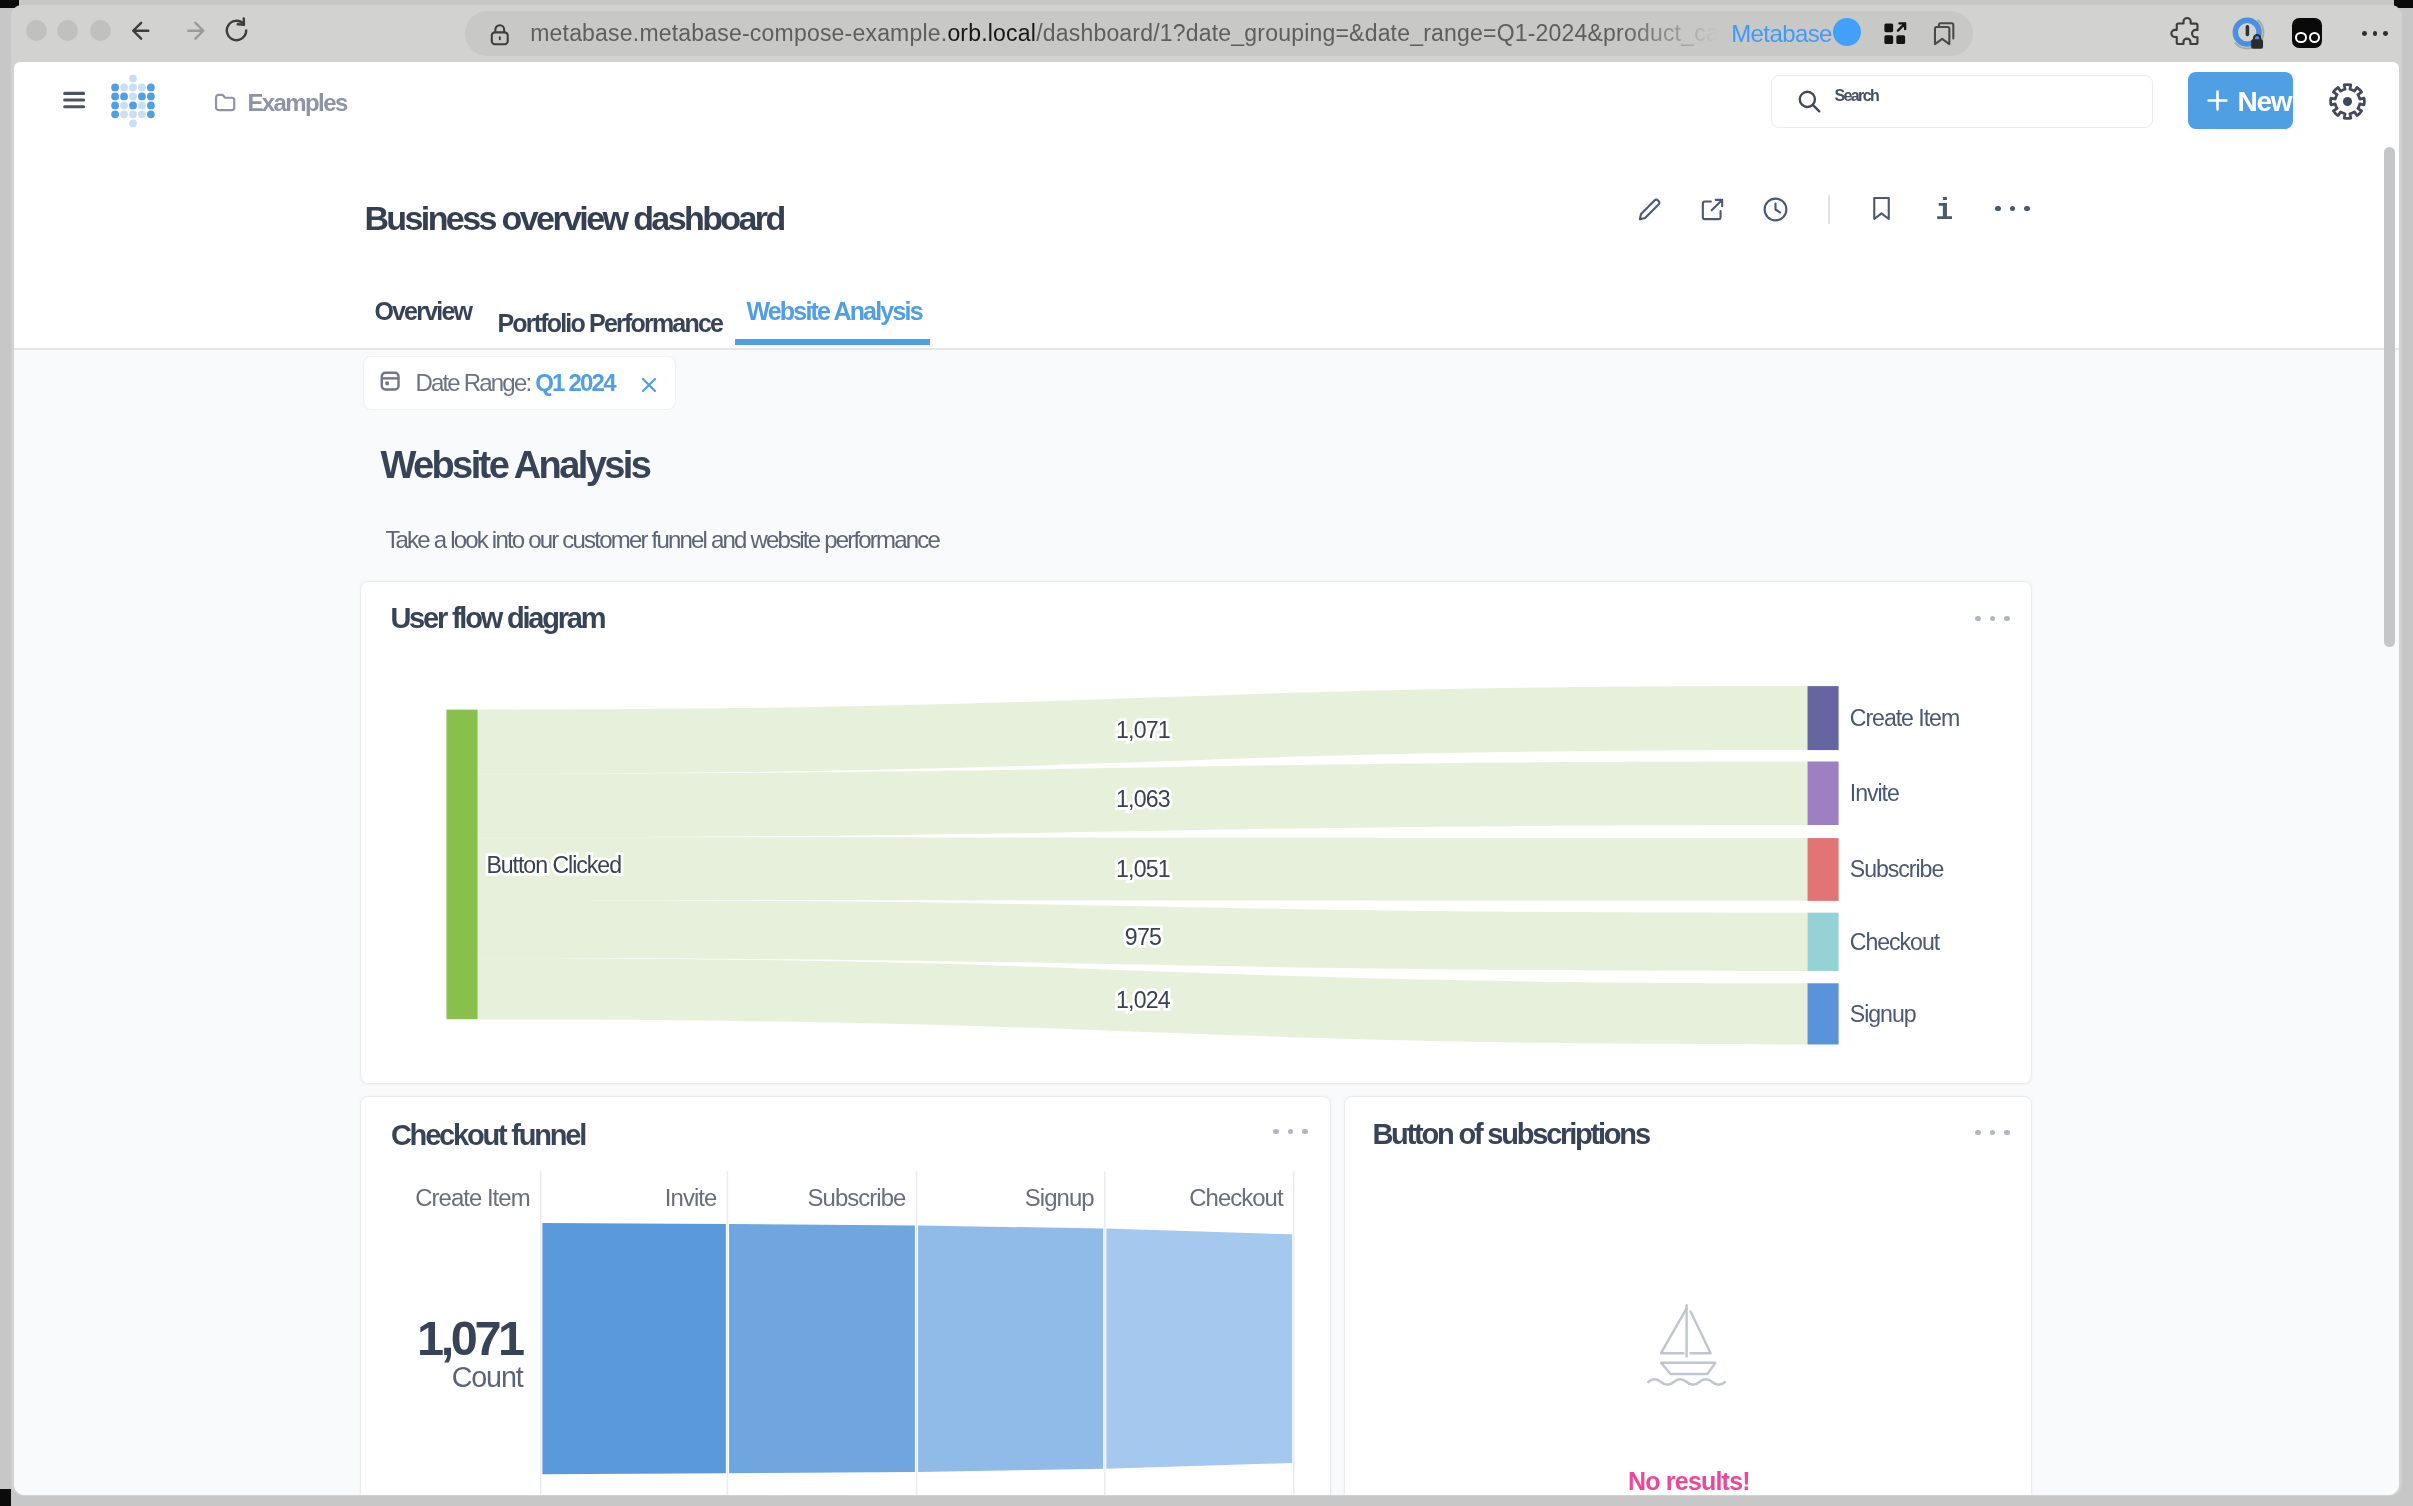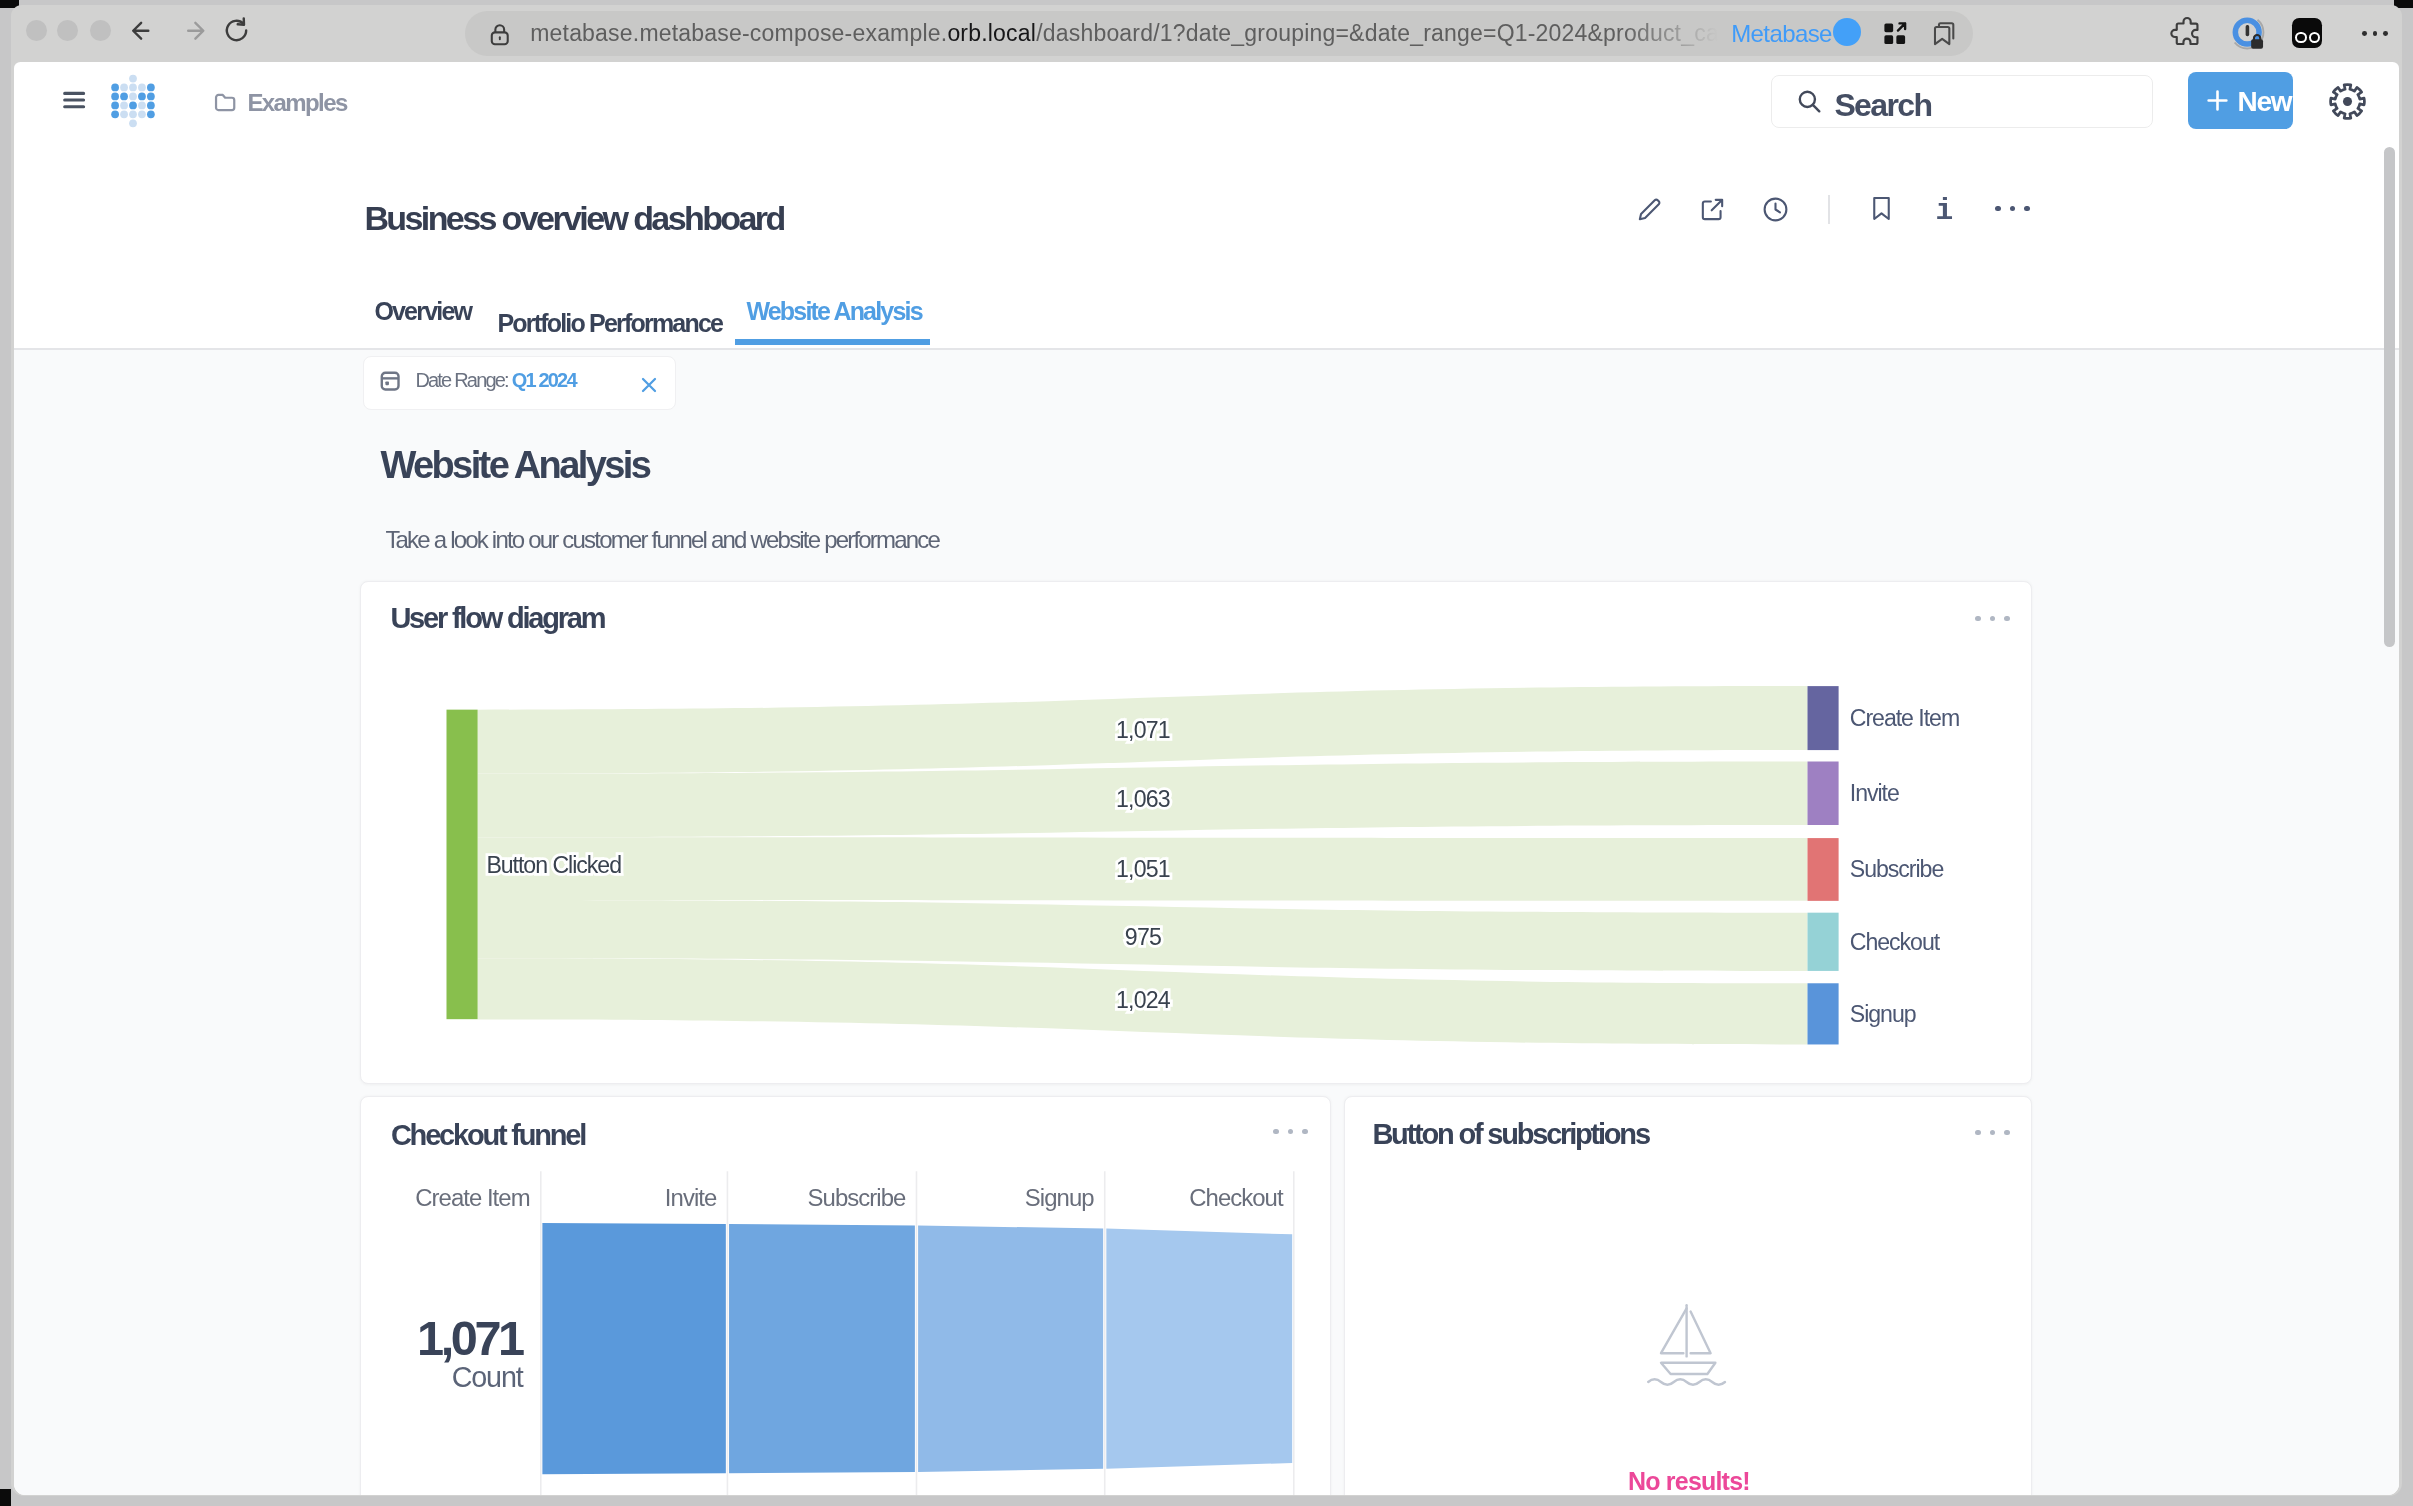--- a/index.html
+++ b/index.html
@@ -134,21 +134,21 @@
         <svg class="abs" style="left:200px;top:31px;" width="22.3" height="19" viewBox="0 0 28 24">
           <path d="M2.5 5.5 a3 3 0 0 1 3 -3 h5.5 l3 3.5 h8.5 a3 3 0 0 1 3 3 v9.5 a3 3 0 0 1 -3 3 h-17 a3 3 0 0 1 -3 -3 Z" stroke="#8e94a4" stroke-width="2.8" fill="none" stroke-linejoin="round"></path>
         </svg>
         <div class="abs" style="left:233px;top:27px;font-size:24px;font-weight:bold;color:#8e94a4;letter-spacing:-1.6px;">Examples</div>
 
         <div class="abs" style="left:1757px;top:12.8px;width:382px;height:53px;border:1.6px solid #ececec;border-radius:8px;background:#fff;">
           <svg class="abs" style="left:25px;top:13.6px;" width="25.5" height="25.5" viewBox="0 0 32 32">
             <circle cx="13" cy="13" r="9.5" stroke="#42495a" stroke-width="3" fill="none"></circle>
             <path d="M20.5 20.5 L28 28" stroke="#42495a" stroke-width="3" stroke-linecap="round"></path>
           </svg>
-          <div class="abs" style="left:62px;top:11.2px;font-size:32px;font-weight:bold;color:#454e63;letter-spacing:-1.6px;">Search</div>
+          <div class="abs" style="left:62px;top:11.2px;font-size:16px;font-weight:bold;color:#454e63;letter-spacing:-1.6px;">Search</div>
         </div>
 
         <div class="abs" style="left:2174px;top:10.4px;width:105px;height:57px;border-radius:8px;background:#509ee3;color:#fff;">
           <svg class="abs" style="left:19px;top:17.6px;" width="21" height="21" viewBox="0 0 26 26">
             <path d="M13 2 V24 M2 13 H24" stroke="#fff" stroke-width="3.2" stroke-linecap="round"></path>
           </svg>
           <div class="abs" style="left:49px;top:13.6px;font-size:28px;font-weight:bold;letter-spacing:-1.2px;">New</div>
         </div>
 
         <svg class="abs" style="left:2315px;top:21px;" width="37" height="37" viewBox="0 0 46 46">
@@ -192,21 +192,21 @@
         <div class="abs" style="left:0;top:286px;width:2385px;height:2.4px;background:#e4e5e8;"></div>
       </div>
       <div id="dash"></div>
 
       <div class="abs" style="left:349px;top:294px;width:313px;height:54px;background:#fff;border:1.6px solid #f0f0f2;border-radius:8px;">
         <svg class="abs" style="left:15px;top:13.6px;" width="22.3" height="22.3" viewBox="0 0 28 28">
           <rect x="3.5" y="3.5" width="21" height="21" rx="4.5" stroke="#6f7686" stroke-width="3" fill="none"></rect>
           <path d="M4 10.5 H24" stroke="#6f7686" stroke-width="3"></path>
           <rect x="8" y="14.5" width="4.5" height="4.5" rx="1" fill="#6f7686"></rect>
         </svg>
-        <div class="abs" style="left:51px;top:12px;font-size:20px;color:#6b7281;white-space:nowrap;letter-spacing:-1.8px;">Date Range: <span style="color:#509ee3;font-weight:bold;">Q1 2024</span></div>
+        <div class="abs" style="left:51px;top:12px;font-size:24px;color:#6b7281;white-space:nowrap;letter-spacing:-1.8px;">Date Range: <span style="color:#509ee3;font-weight:bold;">Q1 2024</span></div>
         <svg class="abs" style="left:277px;top:20px;" width="16" height="16" viewBox="0 0 20 20">
           <path d="M2.5 2.5 L17.5 17.5 M17.5 2.5 L2.5 17.5" stroke="#509ee3" stroke-width="2.8" stroke-linecap="round"></path>
         </svg>
       </div>
 
       <div class="abs" style="left:366px;top:382px;font-size:38px;font-weight:bold;color:#394358;letter-spacing:-2.6px;">Website Analysis</div>
       <div class="abs" style="left:371px;top:464px;font-size:24px;color:#5d6475;letter-spacing:-1.8px;">Take a look into our customer funnel and website performance</div>
 
       <div class="card" style="left:346px;top:519px;width:1672px;height:503px;">
         <div class="ctitle" style="left:29px;top:20px;">User flow diagram</div>

